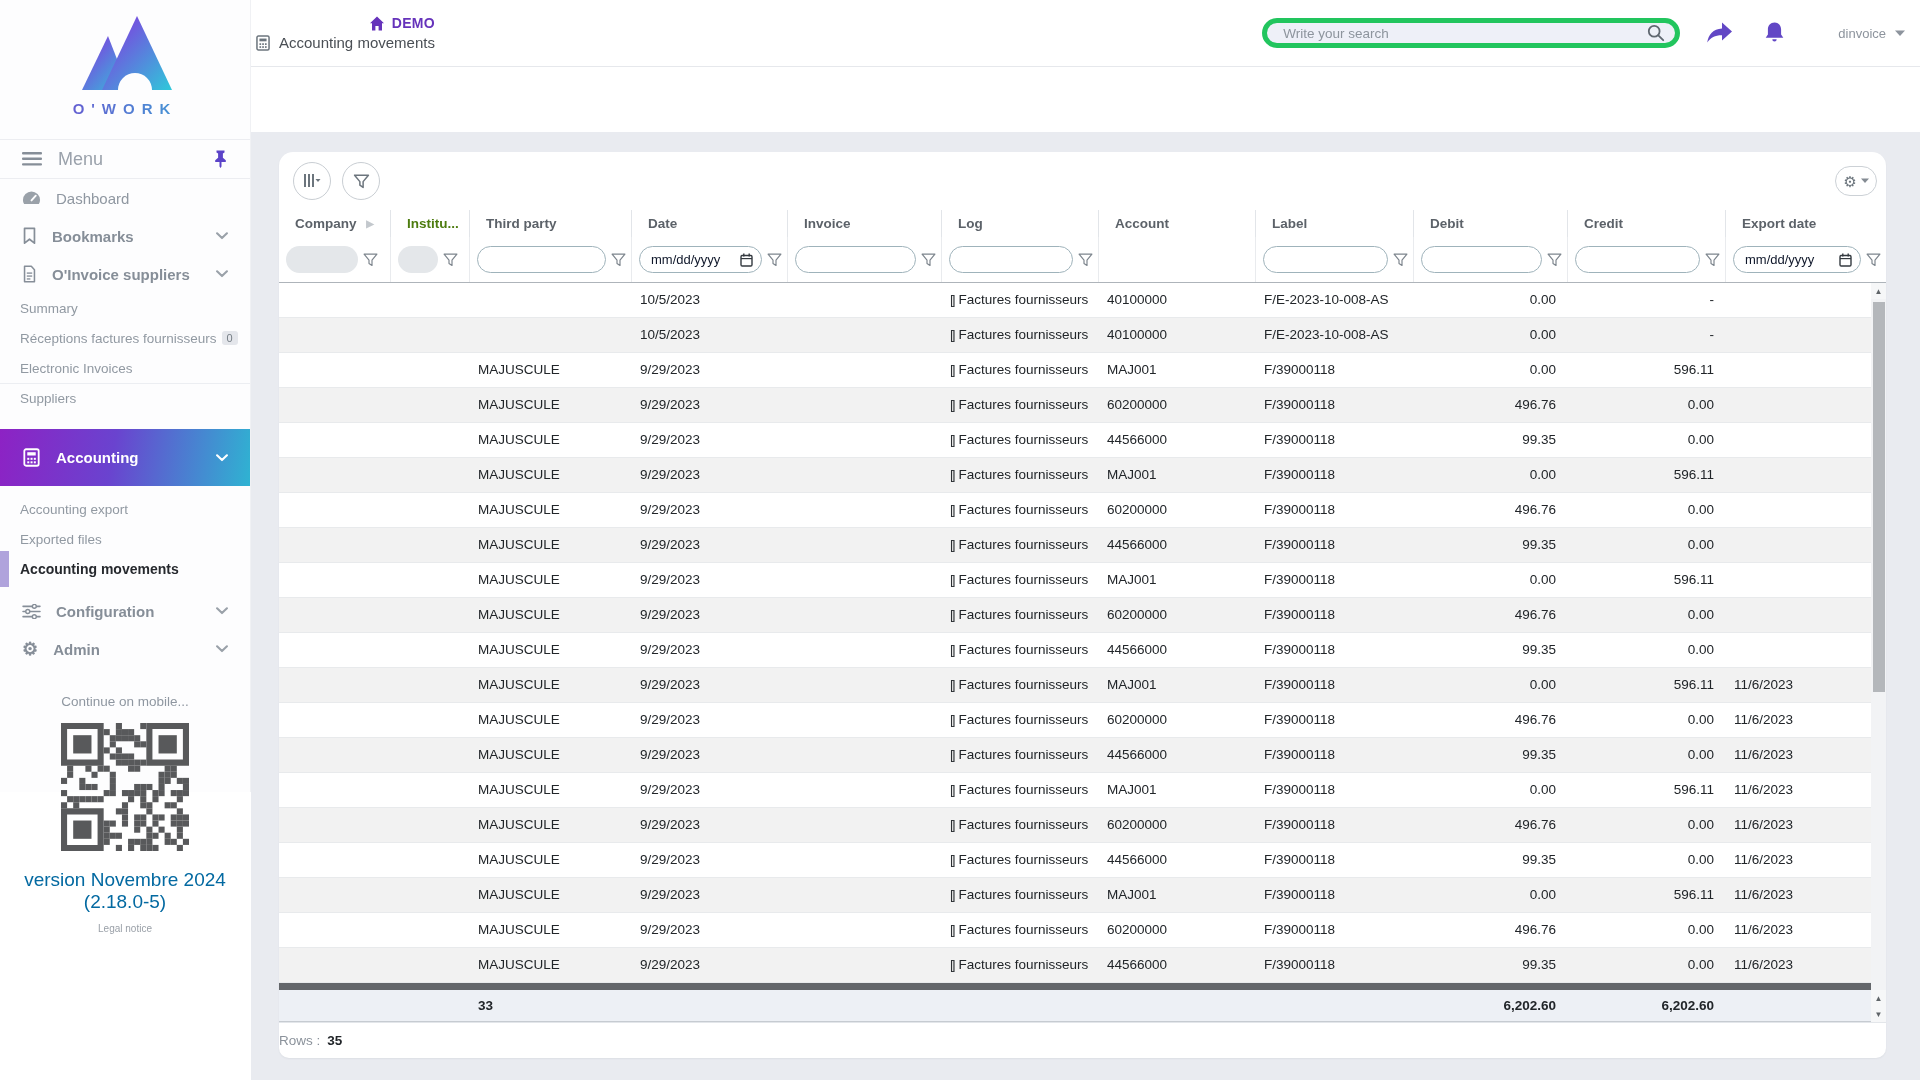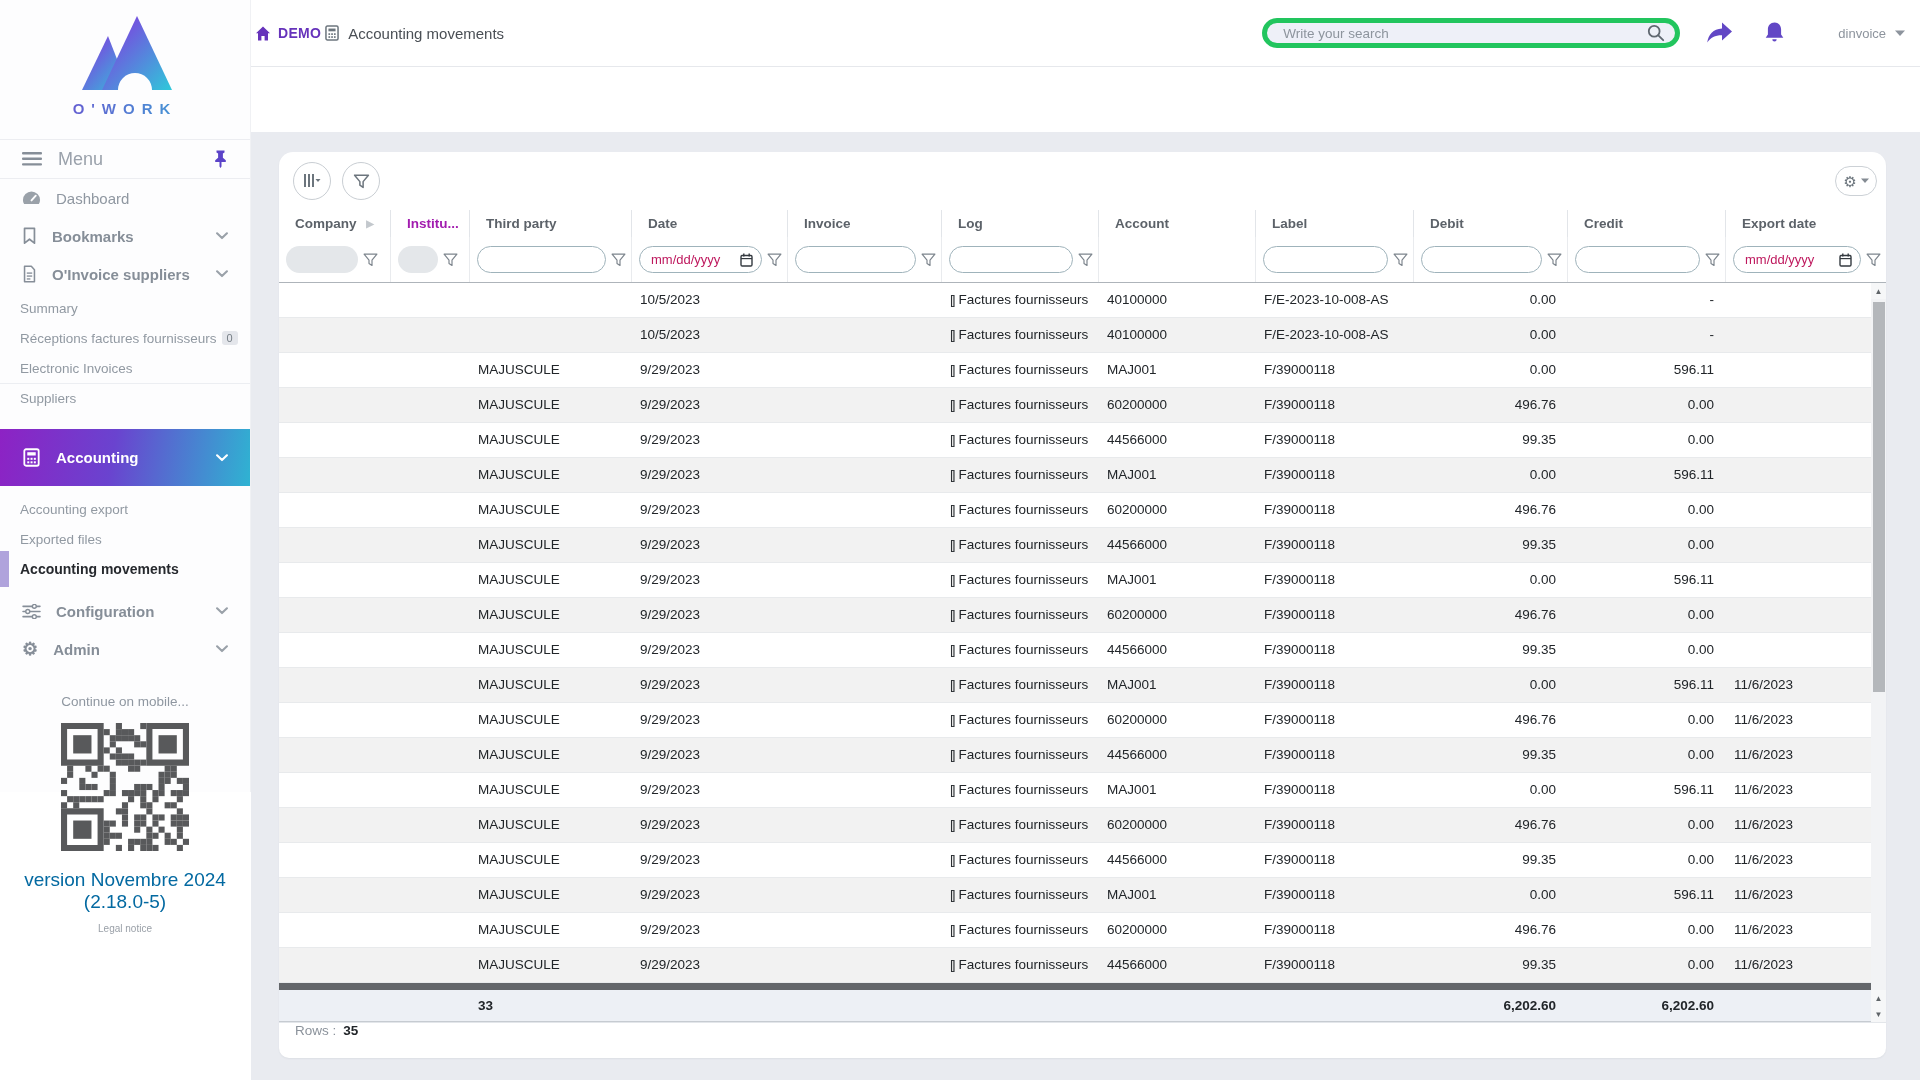--- a/index.html
+++ b/index.html
@@ -35,21 +35,21 @@
   .mobile-wrap { margin-top:26px; text-align:center; }
   .mobile-hint { color:#8f97a1; font-size:13.5px; }
   .qr { margin:14px auto 0; display:block; }
   .version { margin-top:18px; text-align:center; color:#0369a1; font-size:19px; }
   .legal { margin-top:10px; text-align:center; color:#9aa0a8; font-size:10px; cursor:pointer; }
 
   
   .main { flex:1; display:flex; flex-direction:column; background:#fff; min-width:0; }
   .topbar { height:67px; border-bottom:1px solid #e6e8ec; display:flex; align-items:center;
     padding:0 15px 0 4px; }
-  .crumbs { display:flex; flex-direction:row; gap:3px; }
+  .crumbs { display:flex; flex-direction:column; gap:3px;align-items:flex-end; }
   .crumb1 { display:flex; align-items:center; gap:7px; font-size:14px; font-weight:800;
     color:var(--breadcrumb,#6633bb); letter-spacing:.3px; }
   .crumb2 { display:flex; align-items:center; gap:8px; font-size:15px; color:#4a4f55; }
   .top-right { margin-left:auto; display:flex; align-items:center; }
   .searchbox { width:418px; height:30px; background:#eef0f8; border:5px solid #22c55e; border-radius:15px;
     display:flex; align-items:center; padding:0 10px 0 16px; }
   .searchbox input { flex:1; border:none; outline:none; background:transparent; font-size:13.5px;
     color:#3c4248; font-family:"Liberation Sans",sans-serif; }
   .searchbox input::placeholder { color:#8d949d; }
   .icon-btn { cursor:pointer; display:flex; align-items:center; }
@@ -67,46 +67,46 @@
     display:flex; align-items:center; justify-content:center; cursor:pointer; margin-right:11px; }
   .gear-btn { margin-left:auto; width:42px; height:30px; border-radius:15px; border:1px solid #ccd1d6;
     background:#fff; display:flex; align-items:center; justify-content:center; gap:4px; cursor:pointer;
     color:#6c757d; }
   .grid-row { display:grid;
     grid-template-columns:112px 79px 162px 156px 154px 157px 157px 158px 154px 158px minmax(0,1fr); }
   .g-head { height:27px; }
   .h-cell { display:flex; align-items:center; padding:0 16px; font-size:13.5px; font-weight:700;
     color:#5c6269; border-right:1px solid #e2e5e9; overflow:hidden; white-space:nowrap; cursor:pointer; }
   .h-cell:last-child { border-right:none; }
-  .h-cell.muted { color:#a21caf; }
+  .h-cell.muted { color:#4d7c0f; }
   .h-cell .tri { margin-left:auto; color:#c3c8cd; font-size:10px; }
   .g-filter { height:46px; border-bottom:1px solid #aeb4ba; }
   .f-cell { display:flex; align-items:center; gap:5px; padding:0 5px 0 7px;
     border-right:1px solid #e9ebee; min-width:0; }
   .f-cell:last-child { border-right:none; }
   .pill { height:27px; border:1px solid #9fb3bb; border-radius:14px; background:#fff; min-width:0;
     font-size:13px; color:#495057; padding:0 10px; outline:none; font-family:"Liberation Sans",sans-serif; }
   input.pill { flex:1; }
   .pill.disabled { background:#e4e7ea; border:none; }
-  .pill.datep { display:flex; align-items:center; gap:7px; color:#be185d; flex:1; padding:0 8px 0 11px;
+  .pill.datep { display:flex; align-items:center; gap:7px; color:#0f172a; flex:1; padding:0 8px 0 11px;
     cursor:pointer; white-space:nowrap; overflow:hidden; }
   .funnel { flex:0 0 auto; cursor:pointer; display:flex; }
   .g-body .row { height:35px; border-bottom:1px solid #e8eaec; cursor:pointer; }
   .g-body .row:nth-child(even) { background:var(--row-stripe,#f2f2f2); }
   .cell { font-size:13.5px; color:#212529; line-height:34px; padding:0 8px; white-space:nowrap;
     overflow:hidden; }
   .cell.right { text-align:right; padding-right:12px; }
   .log-ic { letter-spacing:-2px; margin-right:5px; color:#2b2f33; }
   .hbar { height:7px; background:#63666a; width:calc(100% - 15px); }
   .g-totals { height:32px; background:var(--totals-bg,#edf0f5); border-bottom:1px solid #c6cbd1;
     width:calc(100% - 15px); }
   .t-cell { font-size:13.5px; font-weight:700; color:#212529; line-height:31px; padding:0 8px;
     white-space:nowrap; overflow:hidden; }
   .t-cell.right { text-align:right; padding-right:12px; }
-  .card-footer { height:36px; display:flex; padding-left:16px; border-top:1px solid #e3e6ea; }
+  .card-footer { height:36px; display:flex; align-items:center; border-top:1px solid #e3e6ea; }
   .rows-label { color:#8b929b; font-size:13.5px; }
   .rows-value { color:#212529; font-size:13.5px; font-weight:700; margin-left:7px; }
 
   
   .vscroll { position:absolute; top:131px; right:0; width:15px; height:739px; background:#fff;
     display:flex; flex-direction:column; }
   .vs-arrow { height:16px; display:flex; align-items:center; justify-content:center; font-size:8px;
     color:#5f6468; cursor:pointer; background:#f6f7f8; }
   .vs-track { flex:1; background:#f2f3f5; position:relative; cursor:pointer; }
   .vs-thumb { position:absolute; top:3px; left:1.5px; width:12px; height:390px; background:#b4b7bb;

